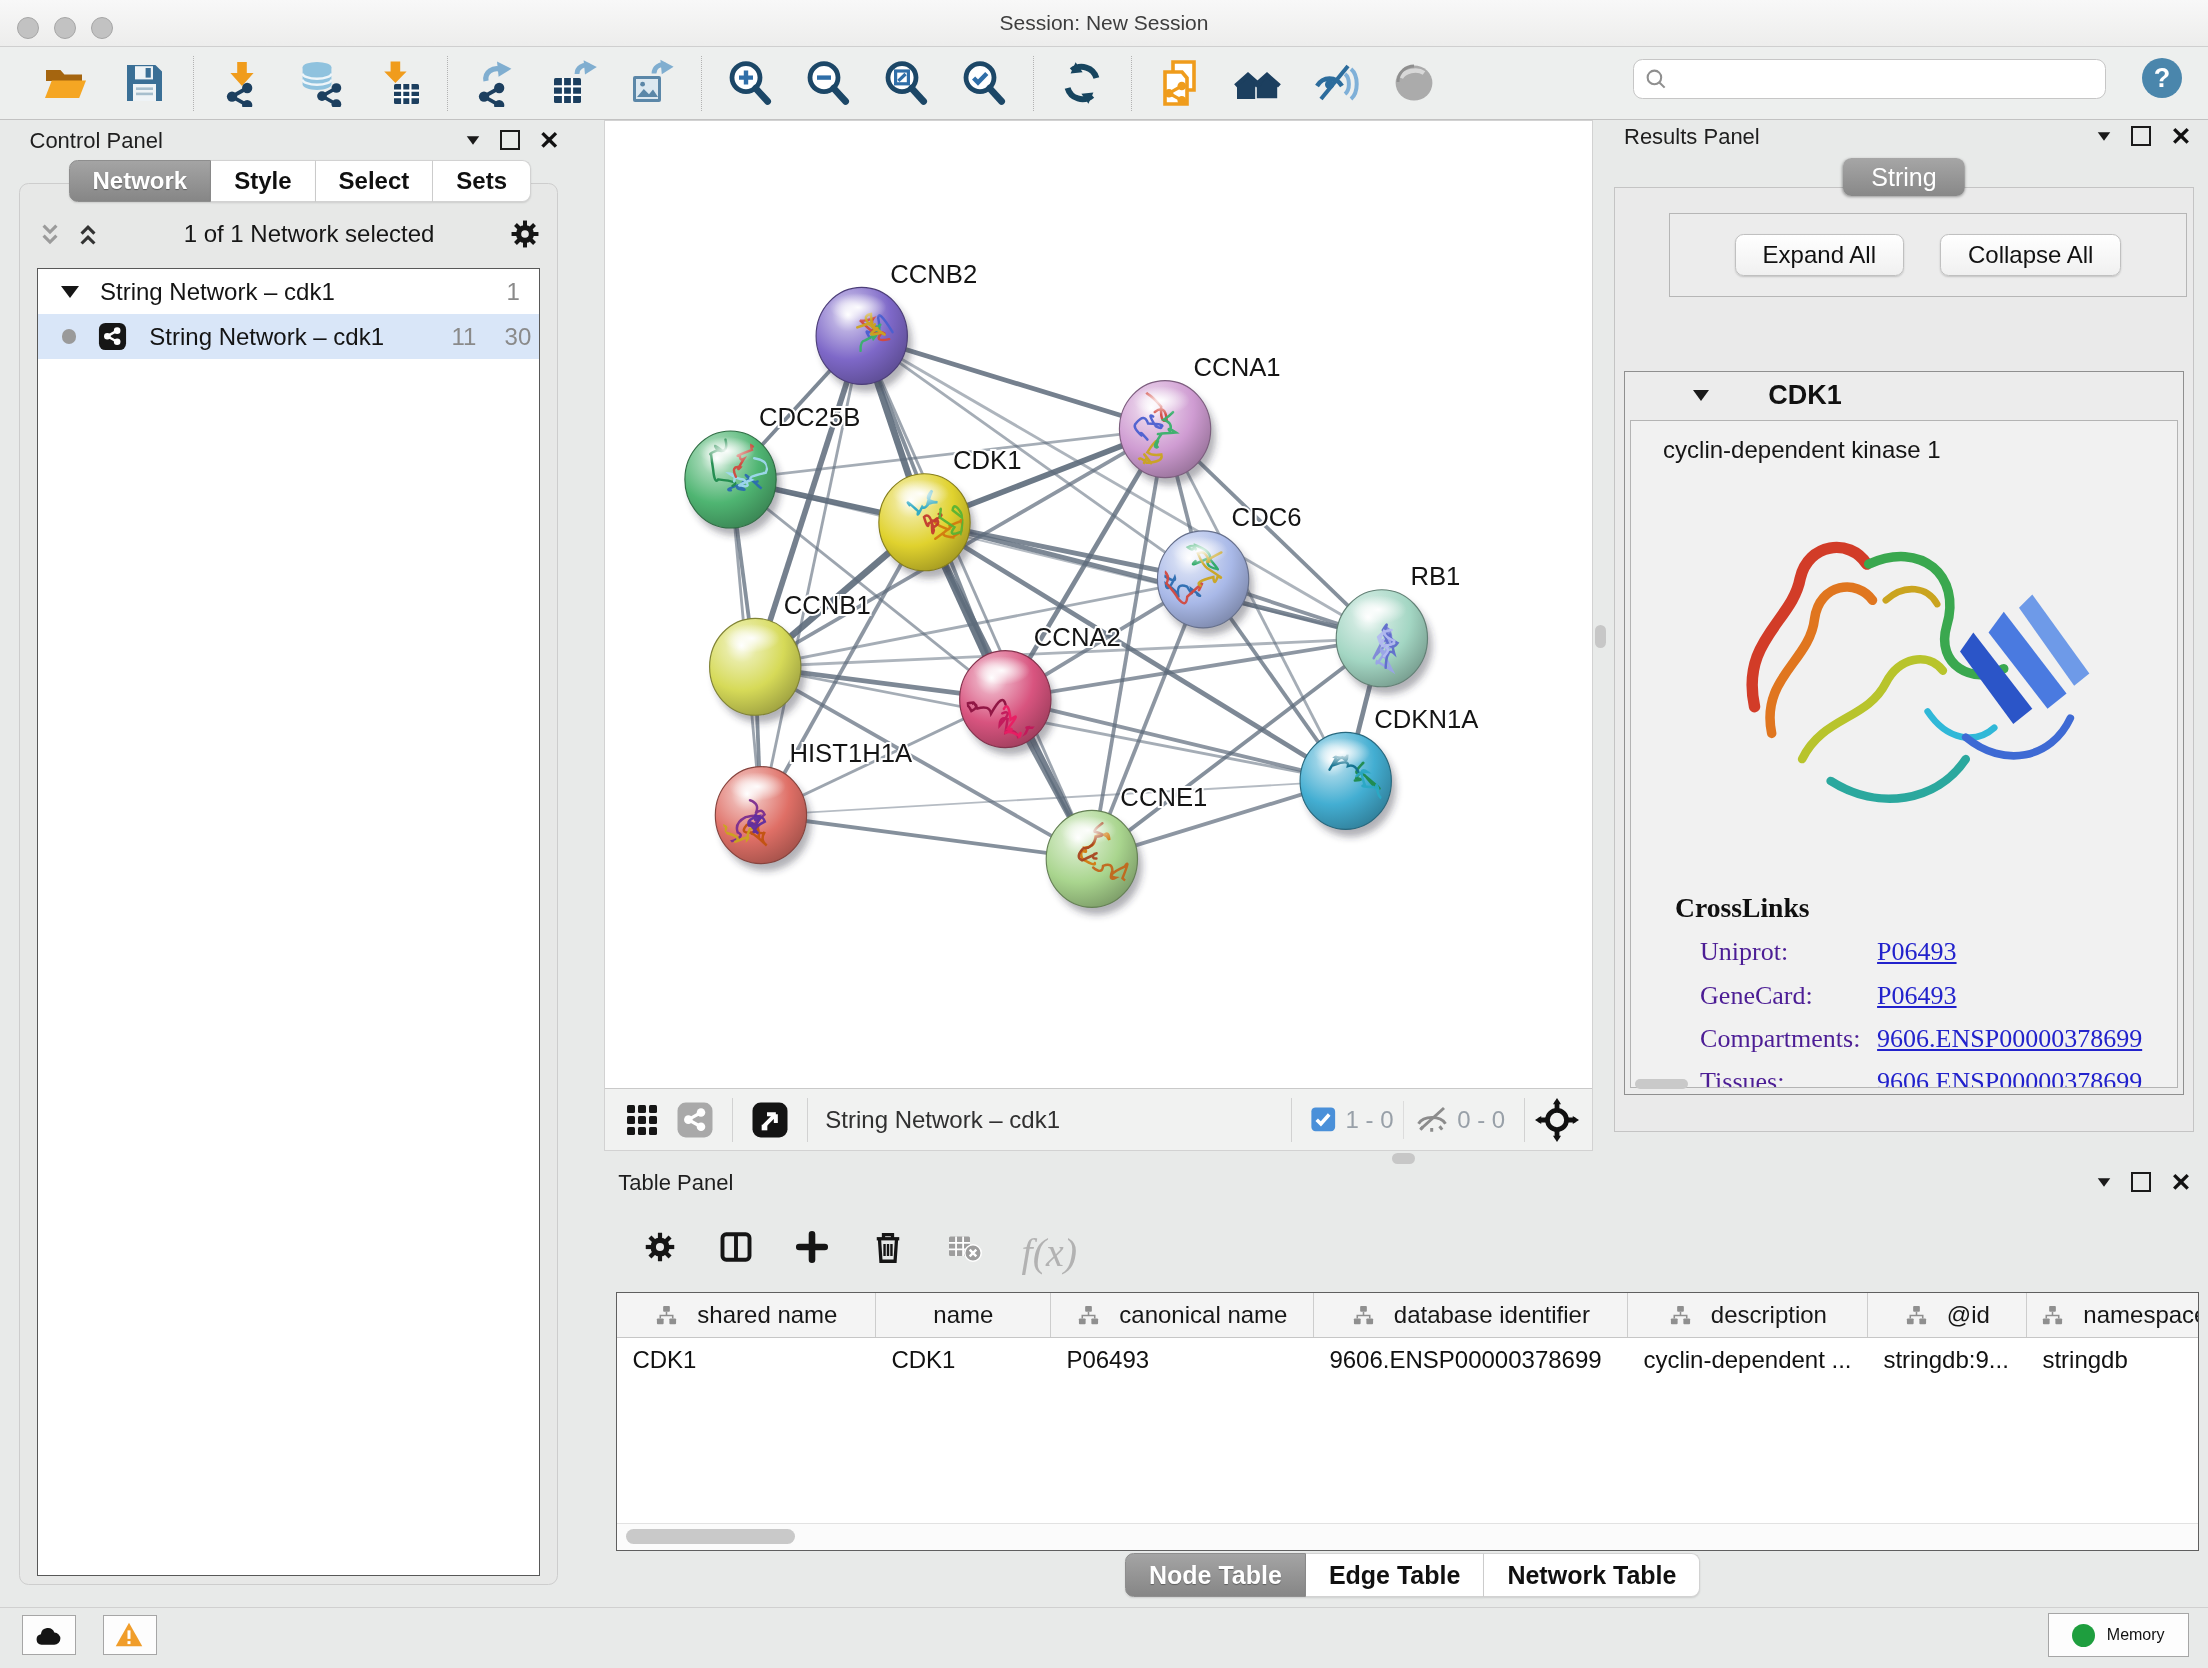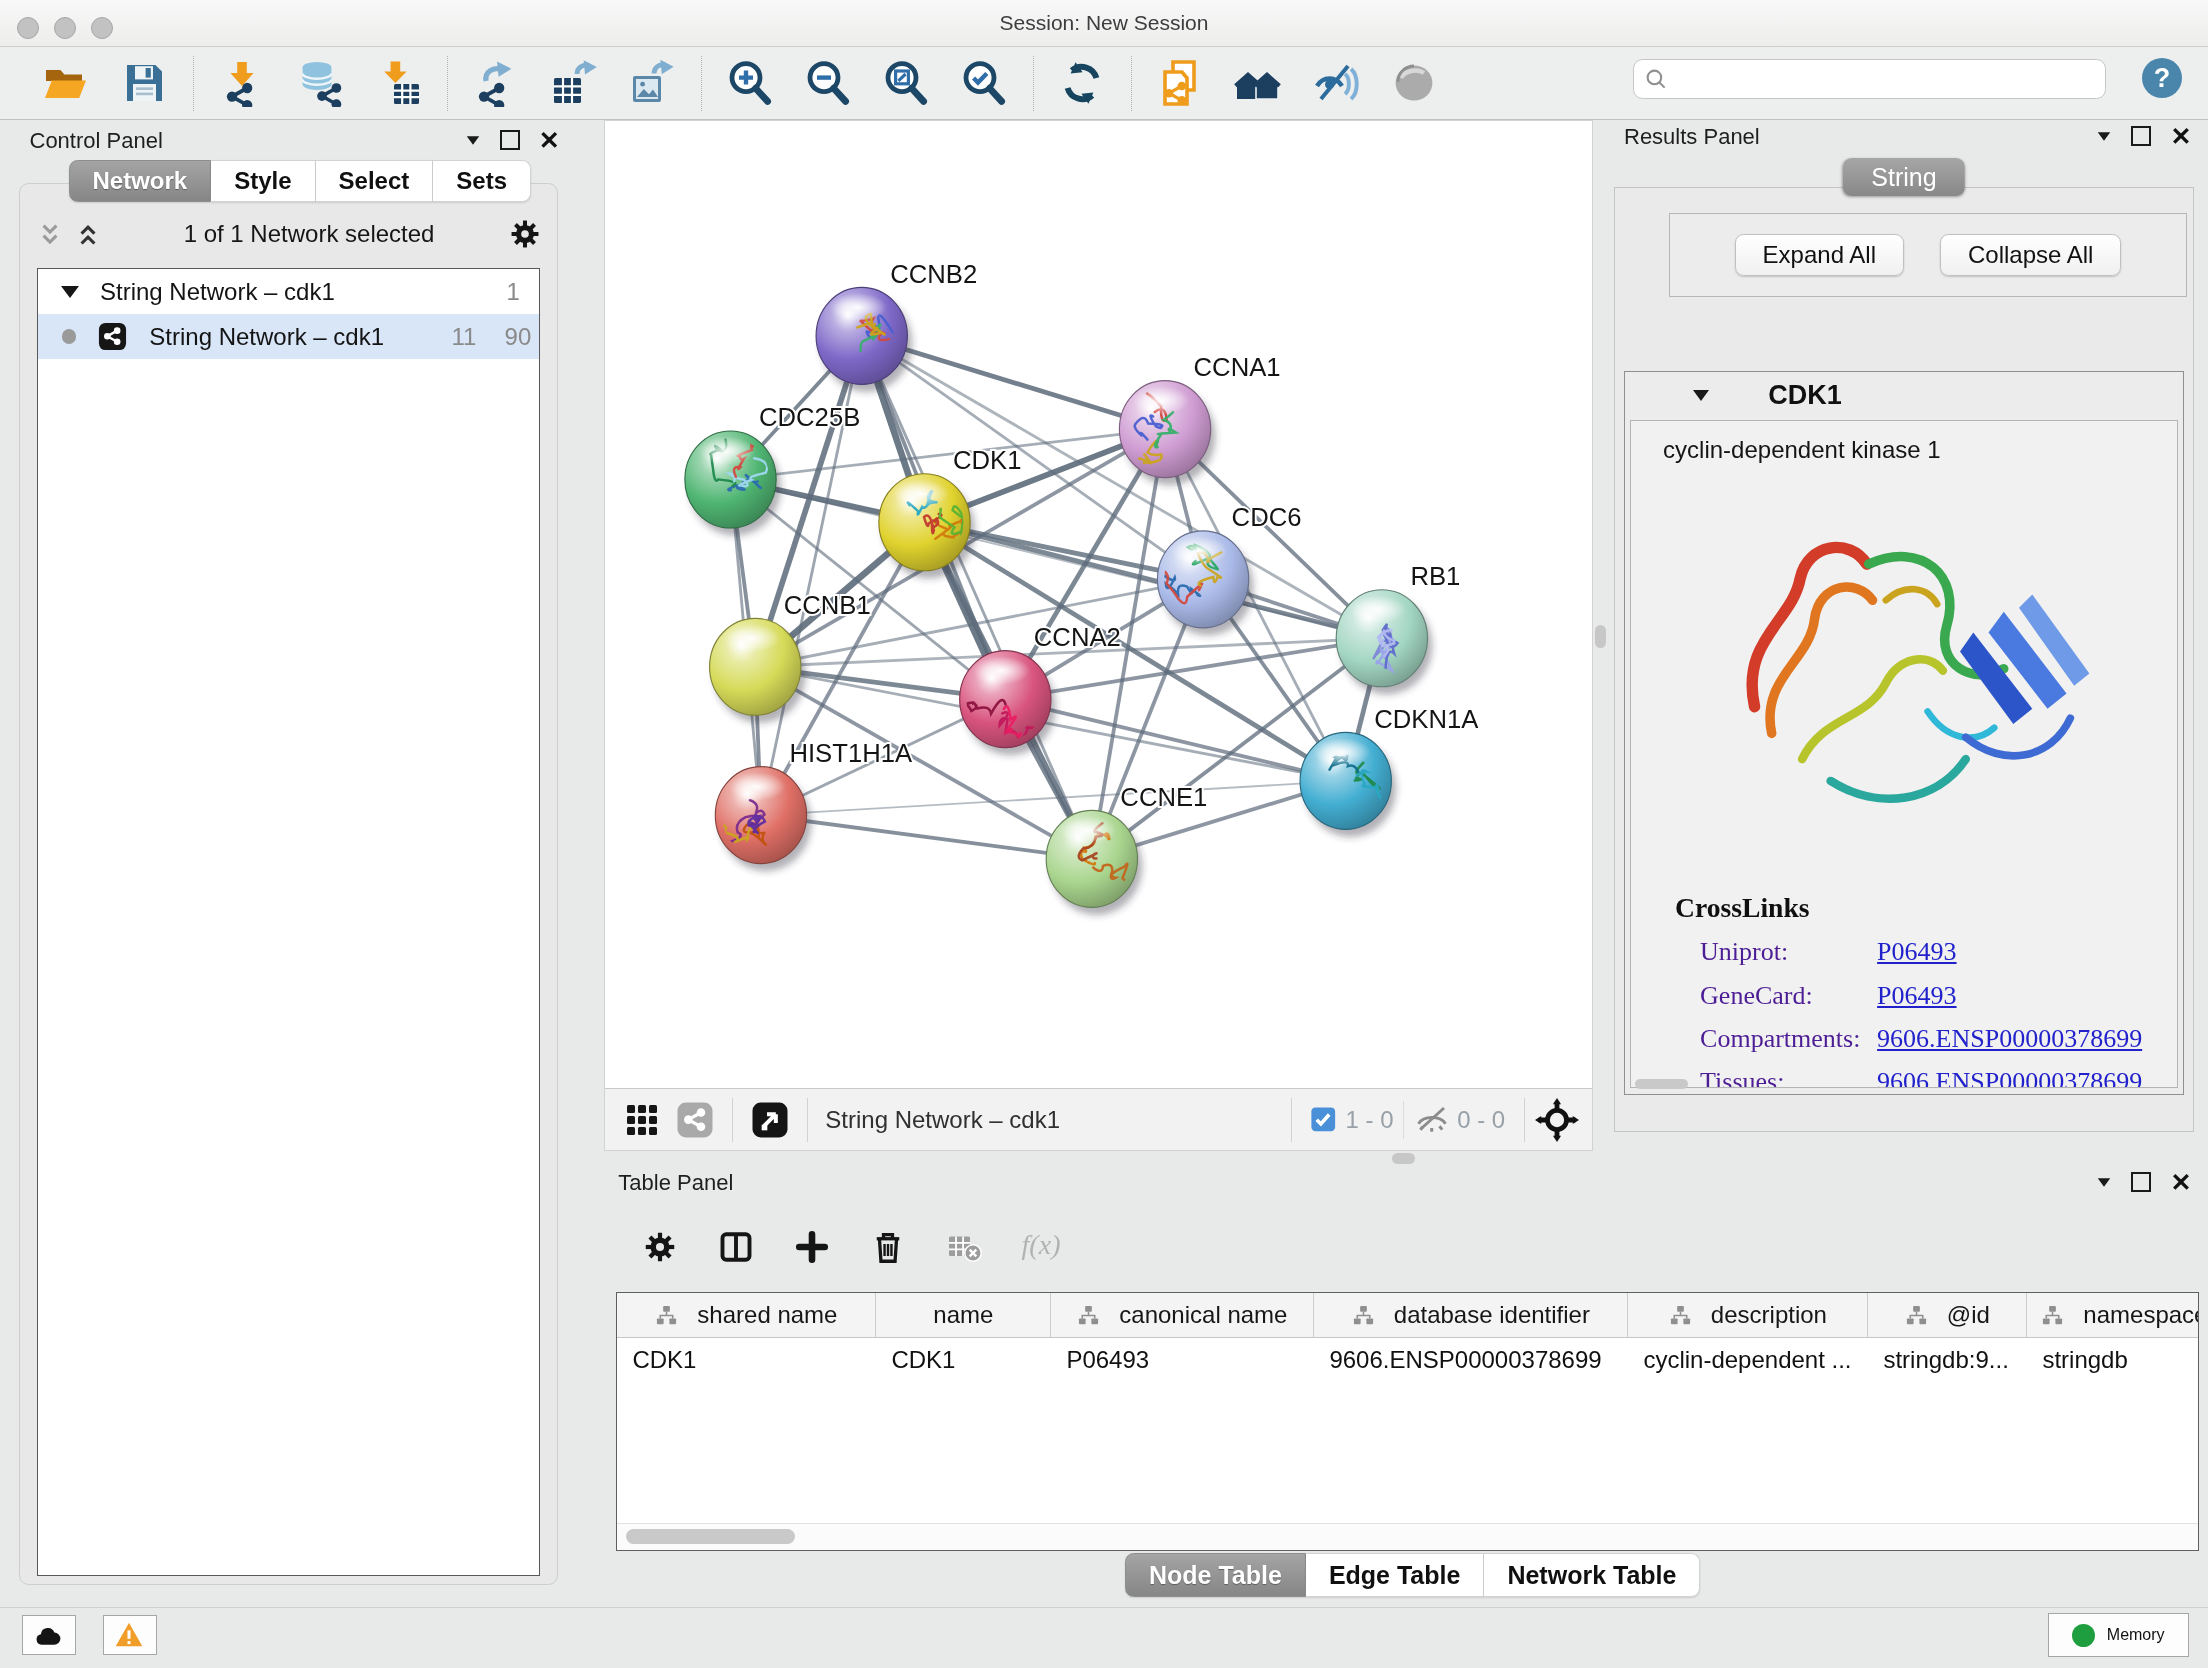--- a/index.html
+++ b/index.html
@@ -80,21 +80,21 @@
   .xl-link{color:#2222cc;text-decoration:underline;cursor:pointer;}
   .scrollnub{position:absolute;left:9.5px;bottom:4.8px;width:53px;height:10.5px;border-radius:5.7px;background:#c9c9c9;}
   
   .table-panel{position:absolute;left:604px;top:1168px;width:1595px;height:430px;}
   .tp-head{position:relative;height:36px;}
   .tp-title{position:absolute;left:14.3px;top:1.9px;}
   .tp-icons{position:absolute;right:7.6px;top:1.9px;display:flex;gap:19px;align-items:center;}
   .tp-toolbar{position:absolute;left:7.6px;right:7.6px;top:38px;height:82px;display:flex;align-items:center;gap:40px;padding-left:30px;}
   .tp-tool{width:36px;height:36px;cursor:pointer;}
   .tp-tool.dis{cursor:default;}
-  .fx-txt{font-family:"Liberation Serif",serif;font-style:italic;font-size:28px;color:#b2b2b2;}
+  .fx-txt{font-family:"Liberation Serif",serif;font-style:italic;font-size:40px;color:#b2b2b2;}
   .tp-table{position:absolute;left:12.4px;top:124px;width:1583px;height:259px;background:#fff;border:1.9px solid #5f5f5f;box-sizing:border-box;overflow:hidden;}
   .th-row{display:flex;height:44px;background:#f4f4f4;border-bottom:1px solid #c6c6c6;}
   .th-cell{display:flex;align-items:center;justify-content:center;gap:19px;border-right:1px solid #cdcdcd;font-size:24px;color:#161616;box-sizing:border-box;flex:none;cursor:pointer;overflow:hidden;}
   .th-cell svg{width:23px;height:23px;flex:none;}
   .td-row{display:flex;height:44px;align-items:center;}
   .td-cell{font-size:24px;color:#111;padding-left:15px;box-sizing:border-box;flex:none;overflow:hidden;white-space:nowrap;}
   .hscroll{position:absolute;left:0;right:0;bottom:0;height:26px;background:#fbfbfb;border-top:1px solid #e2e2e2;}
   .hthumb{position:absolute;left:8.6px;top:4.8px;width:169px;height:15px;border-radius:7.6px;background:#c9c9c9;cursor:pointer;}
   
   .bottom-tabs{position:absolute;left:1125px;top:1553px;}
@@ -376,21 +376,21 @@
                 <rect x="1.5" y="1.5" width="21" height="21" rx="5" fill="#161616"></rect>
                 <g transform="translate(8,7.5) scale(0.95)">
                   <path d="M8 0L0 4.5 8 9" stroke="#fff" stroke-width="2" fill="none"></path>
                   <circle cx="8" cy="0" r="2.7" fill="#fff"></circle>
                   <circle cx="0" cy="4.5" r="2.7" fill="#fff"></circle>
                   <circle cx="8" cy="9" r="2.7" fill="#fff"></circle>
                 </g>
               </svg></span>
           <span class="lab">String Network – cdk1</span>
           <span class="cnt" style="margin-left:auto;width:55px;text-align:right;">11</span>
-          <span class="cnt" style="width:55px;text-align:right;margin-right:7.6px;">90</span>
+          <span class="cnt" style="width:55px;text-align:right;margin-right:7.6px;">30</span>
         </div>
       </div>
     </div>
   </section>
 
   <section class="network-panel">
     <svg id="net-svg" width="987" height="968" viewBox="0 0 1038 1018">
         <defs>
           <filter id="soft" x="-50%" y="-50%" width="200%" height="200%">
             <feGaussianBlur stdDeviation="4"></feGaussianBlur>

